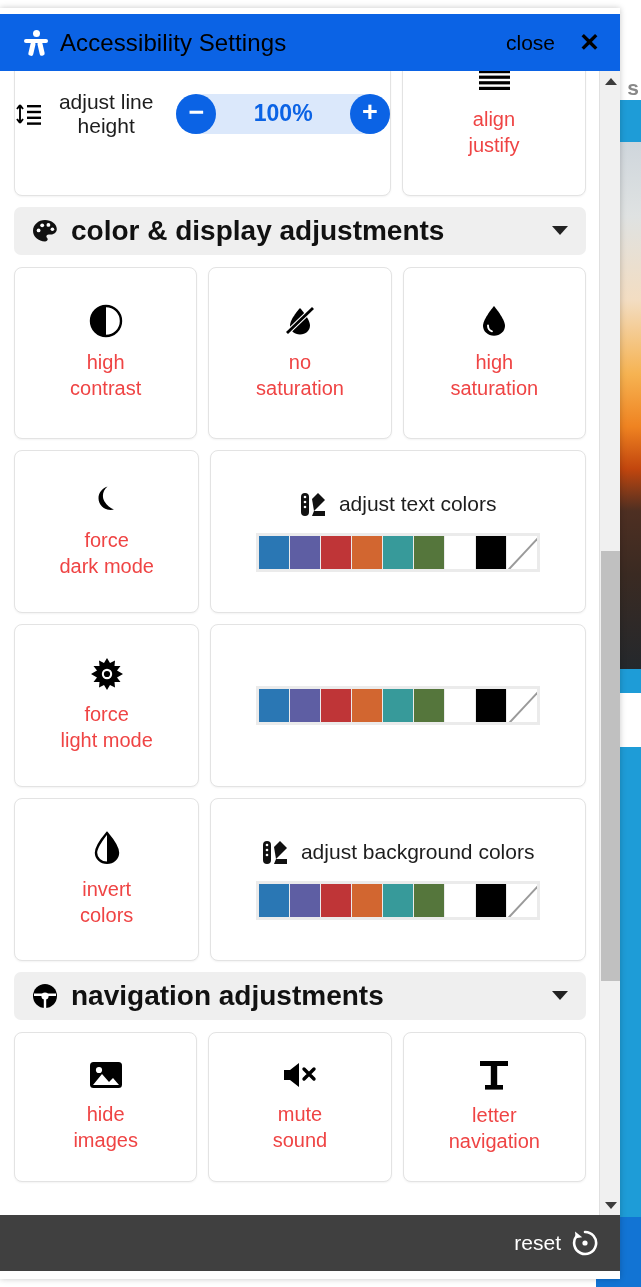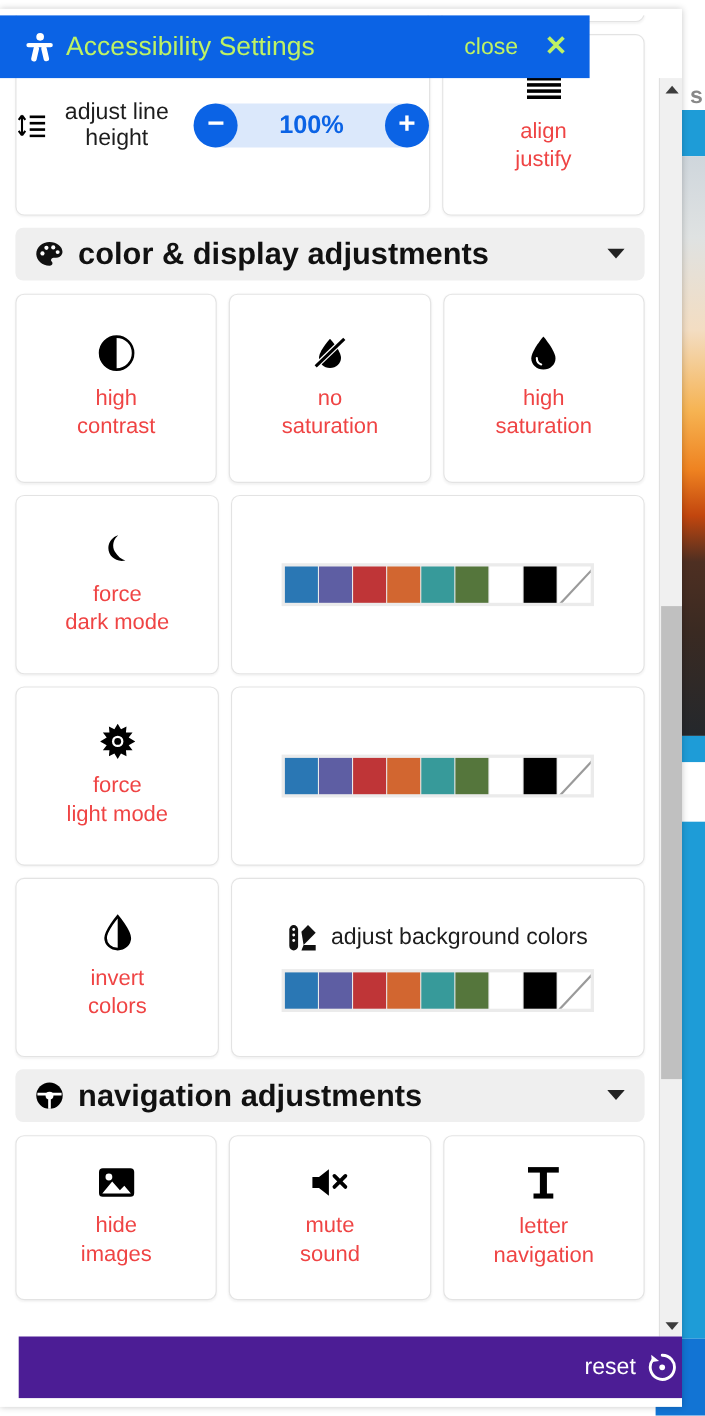--- a/index.html
+++ b/index.html
@@ -36,22 +36,22 @@
   #panel {
     position: absolute; left: 0; top: 8px;
     width: 620px; height: 1271px;
     background: #ffffff;
     box-shadow: 0 0 6px rgba(0,0,0,.22);
     overflow: hidden;
   }
 
   
   #panel-header {
-    position: absolute; left: 0; top: 6px; width: 536px; height: 57px;
-    background: #0b63e5; color: #bef264;
+    position: absolute; left: 0; top: 6px; width: 620px; height: 57px;
+    background: #0b63e5; color: #000000;
     display: flex; align-items: center; padding: 0 20px 0 24px;
     z-index: 20;
   }
   #panel-header .title-wrap { display: flex; align-items: center; gap: 12px; }
   .a11y-person { width: 24px; height: 26px; position: relative; }
   .a11y-person .head {
     position: absolute; left: 9px; top: 0; width: 7px; height: 7px;
     border-radius: 50%; background: #fff;
   }
   .a11y-person .body {
@@ -145,22 +145,22 @@
   .sw-none::after {
     content: ""; position: absolute; left: -6px; top: 50%; width: 46px; height: 1.6px;
     background: #9a9a9a; transform: rotate(-47deg); transform-origin: center;
   }
 
   
   .ico { display: block; }
 
   
   #panel-footer {
-    position: absolute; left: 17px; bottom: 8px; width: 620px; height: 56px;
-    background: #4c1d95; color: #fff;
+    position: absolute; left: 0; bottom: 8px; width: 620px; height: 56px;
+    background: #404040; color: #fff;
     display: flex; align-items: center; justify-content: flex-end;
     padding-right: 22px; gap: 11px; z-index: 20;
   }
   #reset-label { font-size: 21px; }
 
   
   #scrollbar {
     position: absolute; right: 0; top: 63px; width: 21px; bottom: 64px;
     background: #f0f0f0; border-left: 1px solid #e0e0e0;
   }
@@ -308,20 +308,33 @@
               <path d="M22 25.5 C13.5 27.5 6.5 21.5 6.5 14.2 C6.5 8.8 10.3 4 15.5 2.5 C10.9 6.2 9.5 12.5 12.5 17.5 C14.9 21.6 18.4 24.4 22 25.5 Z" fill="#000"></path>
             </svg>
           </span>
           <div class="card-label">
             <div>force</div>
             <div>dark mode</div>
           </div>
         </div>
 
         <div class="card sw-card">
+          <div class="sw-title">
+            <span>
+              <svg class="ico" width="27" height="25" viewBox="0 0 27 25">
+                <rect x="1" y="1" width="8" height="23" rx="4" fill="#111"></rect>
+                <circle cx="5" cy="5" r="1.3" fill="#fff"></circle>
+                <circle cx="5" cy="10" r="1.3" fill="#fff"></circle>
+                <circle cx="5" cy="15" r="1.3" fill="#fff"></circle>
+                <path d="M12 7 L18 1 L25 8 L14 19 Z" fill="#111"></path>
+                <path d="M14 19 L25 19 L25 24 L12 24 Z" fill="#111"></path>
+              </svg>
+            </span>
+            <span>adjust text colors</span>
+          </div>
           <div class="swatches">
             <div class="sw" style="background:#2a77b4"></div>
             <div class="sw" style="background:#5e5ea3"></div>
             <div class="sw" style="background:#bf3537"></div>
             <div class="sw" style="background:#d26630"></div>
             <div class="sw" style="background:#379a9a"></div>
             <div class="sw" style="background:#55763c"></div>
             <div class="sw" style="background:#ffffff"></div>
             <div class="sw" style="background:#000000"></div>
             <div class="sw sw-none"></div>

